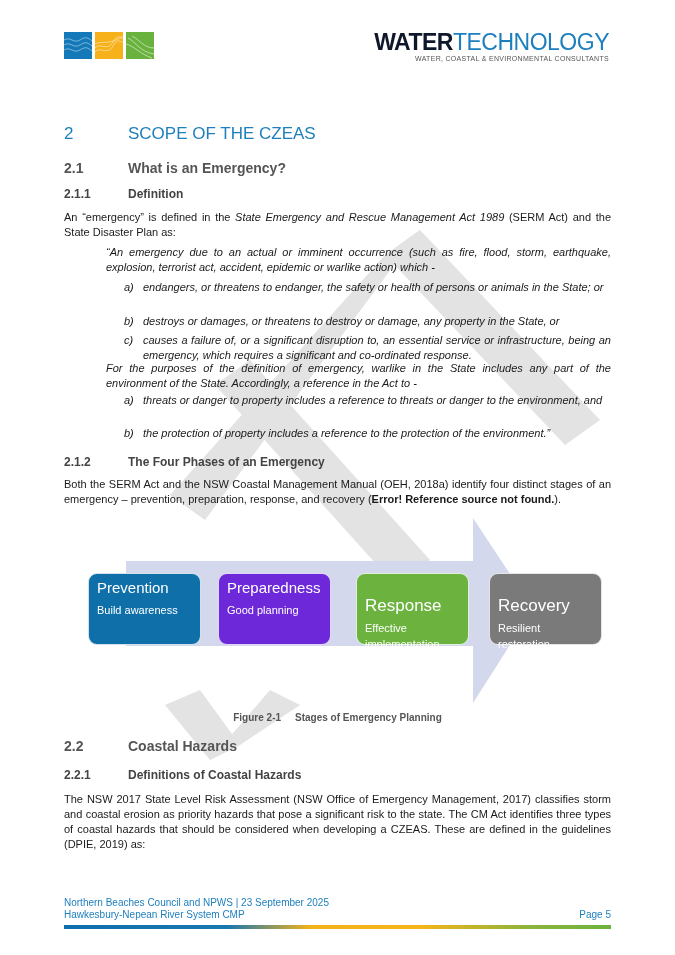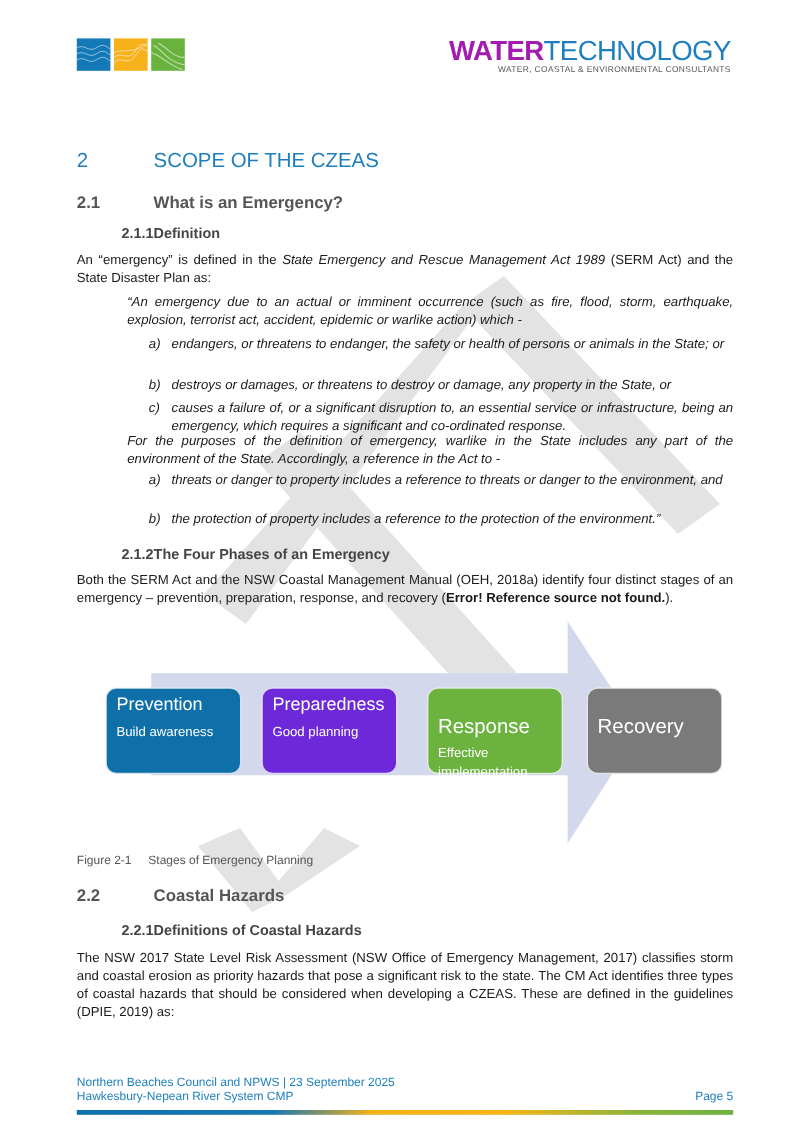--- a/index.html
+++ b/index.html
@@ -8,47 +8,47 @@
 
   
   .watermark { position: absolute; left: 0; top: 0; width: 675px; height: 955px; z-index: 0; pointer-events: none; }
 
   
   .logo { position: absolute; left: 64px; top: 32px; display: flex; gap: 3px; z-index: 2; }
   .logo .sq { width: 28px; height: 27px; position: relative; overflow: hidden; }
   .logo svg { width: 100%; height: 100%; display: block; }
   .brand { position: absolute; right: 66px; top: 30px; text-align: right; z-index: 2; }
   .brand-title { font-size: 23px; letter-spacing: -0.5px; line-height: 24px; white-space: nowrap; }
-  .brand-title .b1 { color: #a21caf; font-weight: bold; }
+  .brand-title .b1 { color: #0f172a; font-weight: bold; }
   .brand-title .b2 { color: #1d7fbd; font-weight: normal; }
   .brand-sub { font-size: 7px; color: #555; letter-spacing: 0.3px; margin-top: 1px; white-space: nowrap; }
 
   .content { position: absolute; left: 64px; top: 0; width: 547px; z-index: 2; }
   .h1 { position: absolute; top: 124px; left: 0; font-size: 17px; color: #1d7fbd; display: flex; }
   .h1 .num { width: 64px; }
   .h2 { position: absolute; left: 0; font-size: 14px; color: #555; display: flex; font-weight: bold; }
   .h2 .num { width: 64px; }
-  .h3 { position: absolute; left: 0; font-size: 12px; font-weight: bold; color: #444; display: flex; text-align: right; }
+  .h3 { position: absolute; left: 0; font-size: 12px; font-weight: bold; color: #444; display: flex; }
   .h3 .num { width: 64px; }
   .p { position: absolute; left: 0; width: 547px; font-size: 11px; line-height: 15px; text-align: justify; color: #1a1a1a; }
   .quote { position: absolute; left: 42px; width: 505px; font-size: 11px; line-height: 15px; font-style: italic; text-align: justify; }
   .li { position: absolute; left: 60px; width: 487px; font-size: 11px; line-height: 15px; font-style: italic; display: flex; text-align: justify; }
   .li .lbl { width: 19px; flex: none; }
   .li .txt { flex: 1; }
 
   
   .figure { position: absolute; left: 88px; top: 518px; width: 530px; height: 185px; z-index: 2; }
   .arrow { position: absolute; left: 0; top: 0; width: 530px; height: 185px; }
   .box { position: absolute; top: 55px; width: 113px; height: 72px; border-radius: 9px; color: #fff; padding: 5px 8px; box-sizing: border-box; border: 1px solid rgba(255,255,255,0.8); }
   .box .t { font-size: 15px; line-height: 18px; }
   .box .s { font-size: 11px; line-height: 16px; margin-top: 5px; }
   .box.big .t { font-size: 17px; line-height: 22px; margin-top: 16px; }
   .box.big .s { margin-top: 3px; }
 
-  .caption { position: absolute; top: 712px; left: 0; width: 547px; text-align: left; font-size: 10px; font-weight: normal; color: #555; }
+  .caption { position: absolute; top: 712px; left: 0; width: 547px; text-align: center; font-size: 10px; font-weight: bold; color: #555; }
   .caption .lbl { margin-right: 14px; }
 
   
   .footer { position: absolute; left: 64px; top: 897px; width: 547px; z-index: 2; font-size: 10px; color: #1d7fbd; line-height: 12px; }
   .footer .page { position: absolute; right: 0; top: 12px; }
   .footer-bar { position: absolute; left: 64px; top: 925px; width: 547px; height: 4px;
                 background: linear-gradient(to right, #0d6fae 0%, #1a78b0 30%, #f2b21a 45%, #f7b419 65%, #8cb43a 85%, #6db33f 100%); z-index: 2; }
 </style>
 </head>
 <body>
@@ -171,20 +171,21 @@
   <div class="box" style="left:130px; background:#6d28d9">
     <div class="t">Preparedness</div>
     <div class="s">Good planning</div>
   </div>
   <div class="box big" style="left:268px; background:#6bb23e">
     <div class="t">Response</div>
     <div class="s">Effective implementation</div>
   </div>
   <div class="box big" style="left:401px; background:#7a7a7a">
     <div class="t">Recovery</div>
+    <div class="s">Resilient restoration</div>
   </div>
 </div>
 
 <div class="footer">
   <div>Northern Beaches Council and NPWS | 23 September 2025</div>
   <div>Hawkesbury-Nepean River System CMP</div>
   <div class="page">Page 5</div>
 </div>
 <div class="footer-bar"></div>
 

